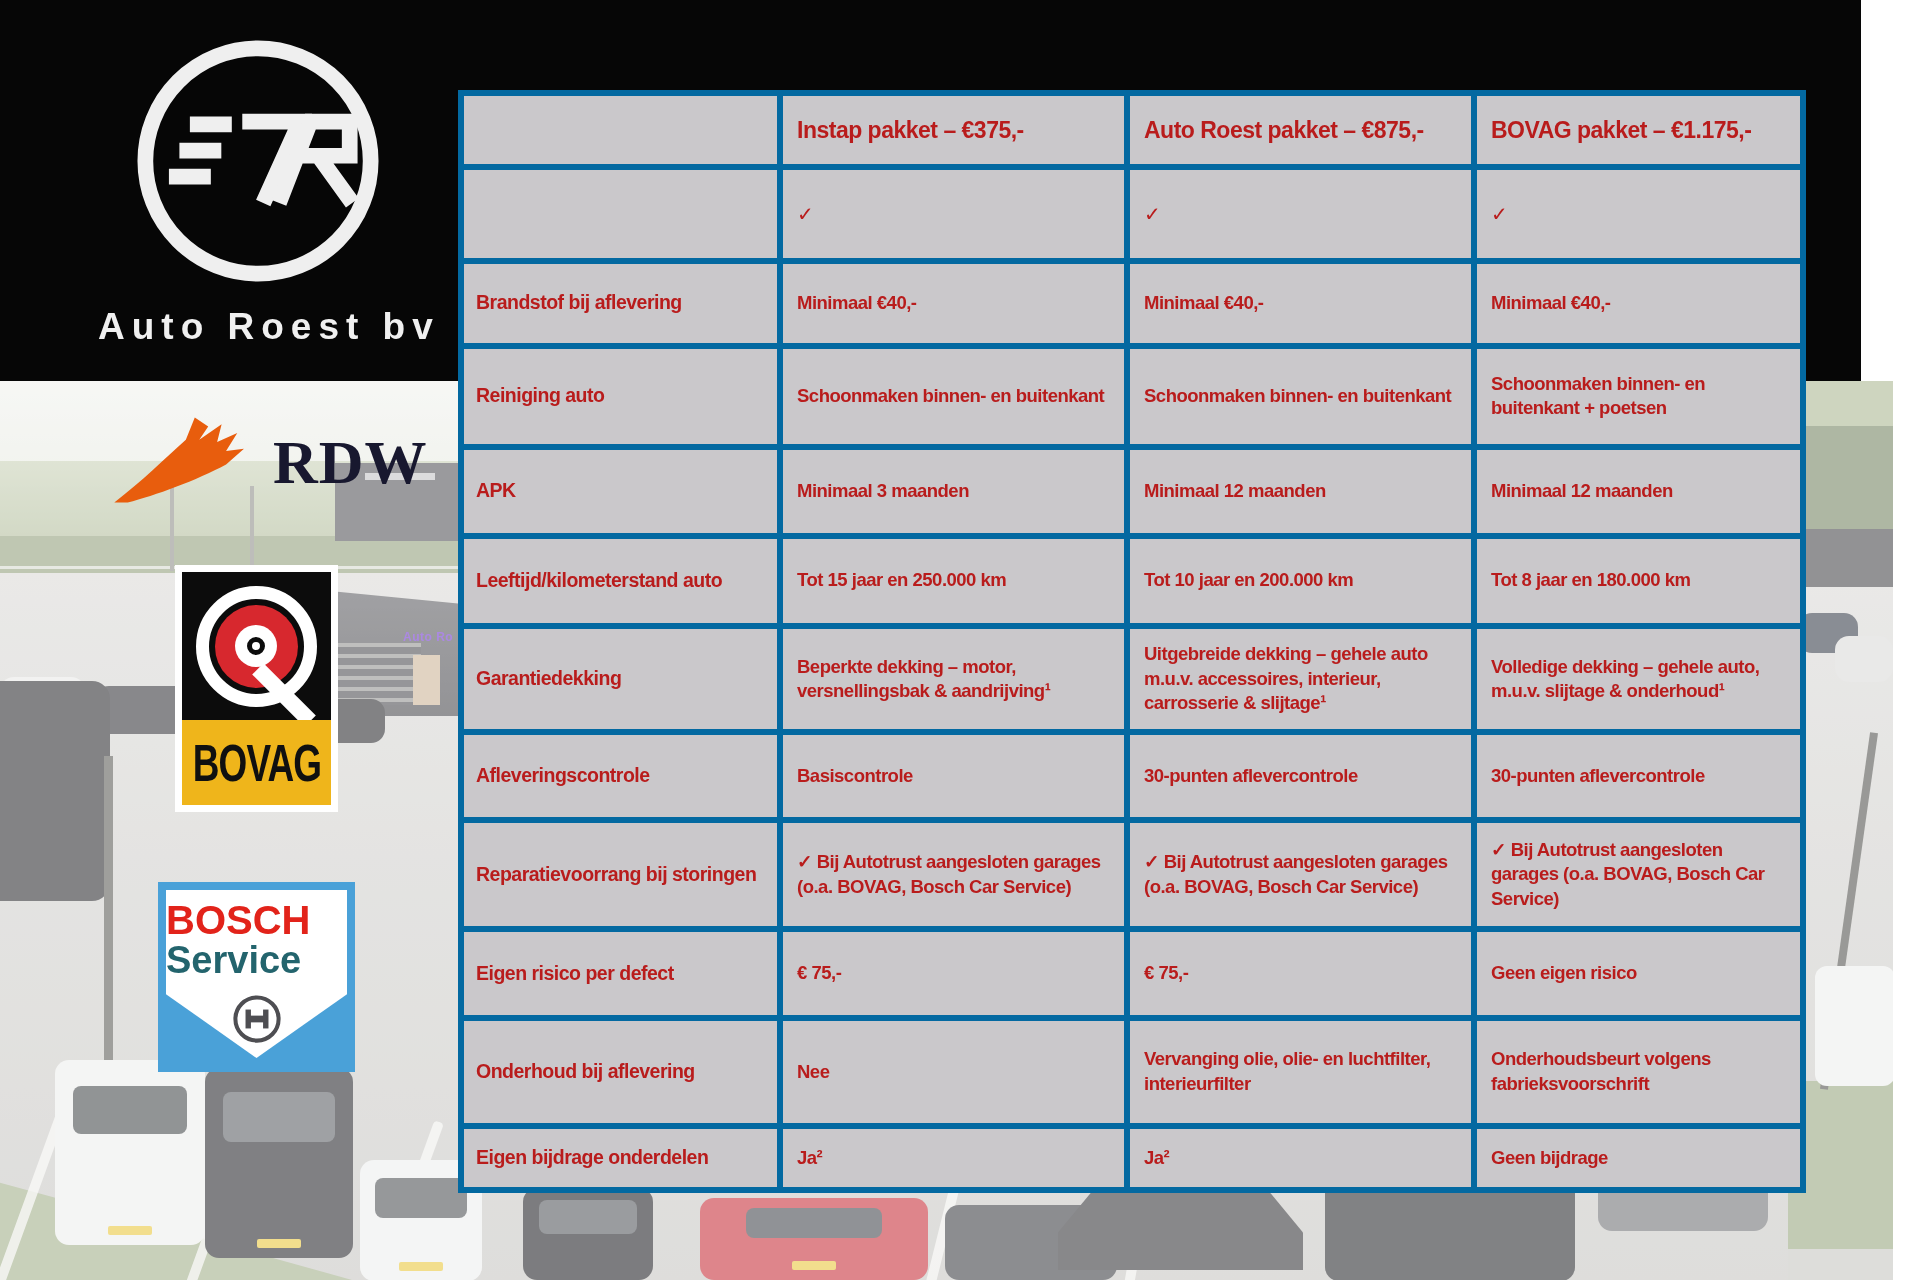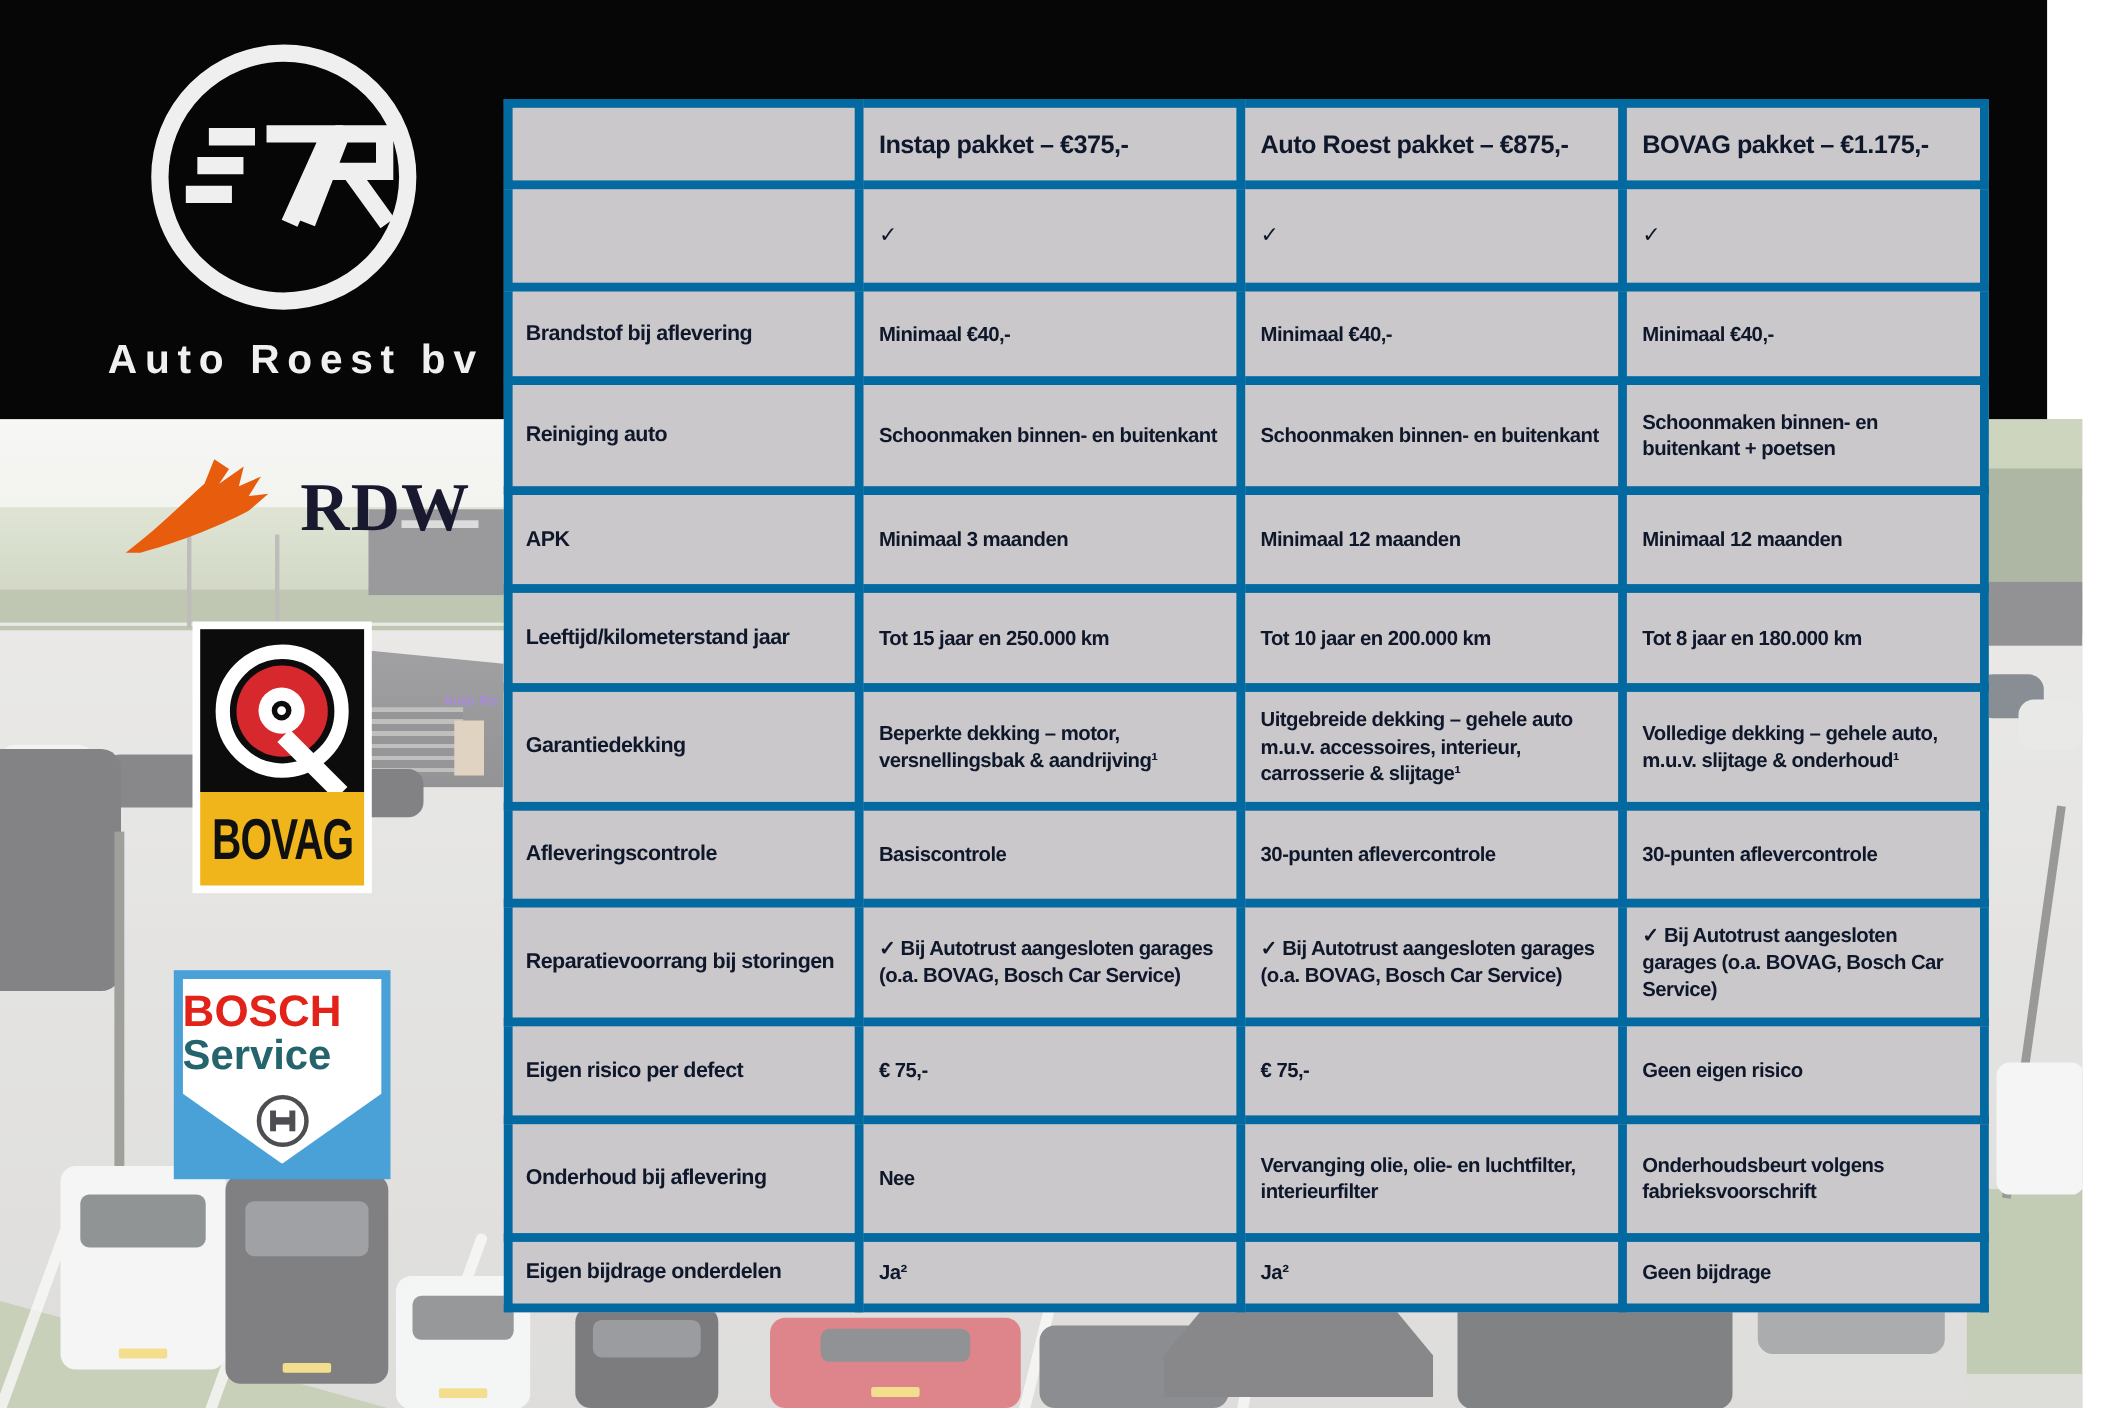--- a/index.html
+++ b/index.html
@@ -72,22 +72,22 @@
   
   .black-banner{position:absolute;left:0;top:0;width:1861px;height:381px;background:#060606;}
   .brand{position:absolute;left:98px;top:22px;width:320px;height:350px;color:#efefef;}
   .brand svg{display:block;margin:8px auto 0;}
   .brand-name{margin-top:14px;text-align:center;font-size:37px;font-weight:bold;letter-spacing:7px;color:#f0f0f0;white-space:nowrap;}
 
   
   table.pkg{position:absolute;left:458px;top:90px;width:1342px;height:1103px;
             border-collapse:collapse;table-layout:fixed;background:#cac8cb;
             border:2px solid #8d8a90;border-top:4px solid #b7aecb;}
-  table.pkg th,table.pkg td{border:8px solid #0369a1;vertical-align:middle;text-align:left;
-            color:#0f172a;padding:6px 14px 6px 14px;line-height:1.32;overflow:hidden;}
+  table.pkg th,table.pkg td{border:6px solid #0369a1;vertical-align:middle;text-align:left;
+            color:#b91c1c;padding:6px 14px 6px 14px;line-height:1.32;overflow:hidden;}
   table.pkg thead th{font-size:23px;font-weight:bold;letter-spacing:-0.5px;}
   table.pkg td{font-size:18.5px;font-weight:bold;letter-spacing:-0.5px;}
   table.pkg tbody th{font-size:19.5px;font-weight:bold;letter-spacing:-0.5px;padding-left:12px;padding-right:4px;}
   table.pkg tbody tr:first-child td{font-weight:normal;font-size:20px;}
   table.pkg thead tr{height:74px;}
   table.pkg tbody tr:nth-child(1){height:80px;}
   table.pkg tbody tr:nth-child(2){height:73px;}
   table.pkg tbody tr:nth-child(3){height:86px;}
   table.pkg tbody tr:nth-child(4){height:76px;}
   table.pkg tbody tr:nth-child(5){height:77px;}
@@ -236,21 +236,21 @@
           <td>Schoonmaken binnen- en buitenkant</td>
           <td>Schoonmaken binnen- en buitenkant + poetsen</td>
         </tr>
         <tr>
           <th>APK</th>
           <td>Minimaal 3 maanden</td>
           <td>Minimaal 12 maanden</td>
           <td>Minimaal 12 maanden</td>
         </tr>
         <tr>
-          <th>Leeftijd/kilometerstand jaar</th>
+          <th>Leeftijd/kilometerstand auto</th>
           <td>Tot 15 jaar en 250.000 km</td>
           <td>Tot 10 jaar en 200.000 km</td>
           <td>Tot 8 jaar en 180.000 km</td>
         </tr>
         <tr>
           <th>Garantiedekking</th>
           <td>Beperkte dekking – motor, versnellingsbak &amp; aandrijving¹</td>
           <td>Uitgebreide dekking – gehele auto m.u.v. accessoires, interieur, carrosserie &amp; slijtage¹</td>
           <td>Volledige dekking – gehele auto, m.u.v. slijtage &amp; onderhoud¹</td>
         </tr>

